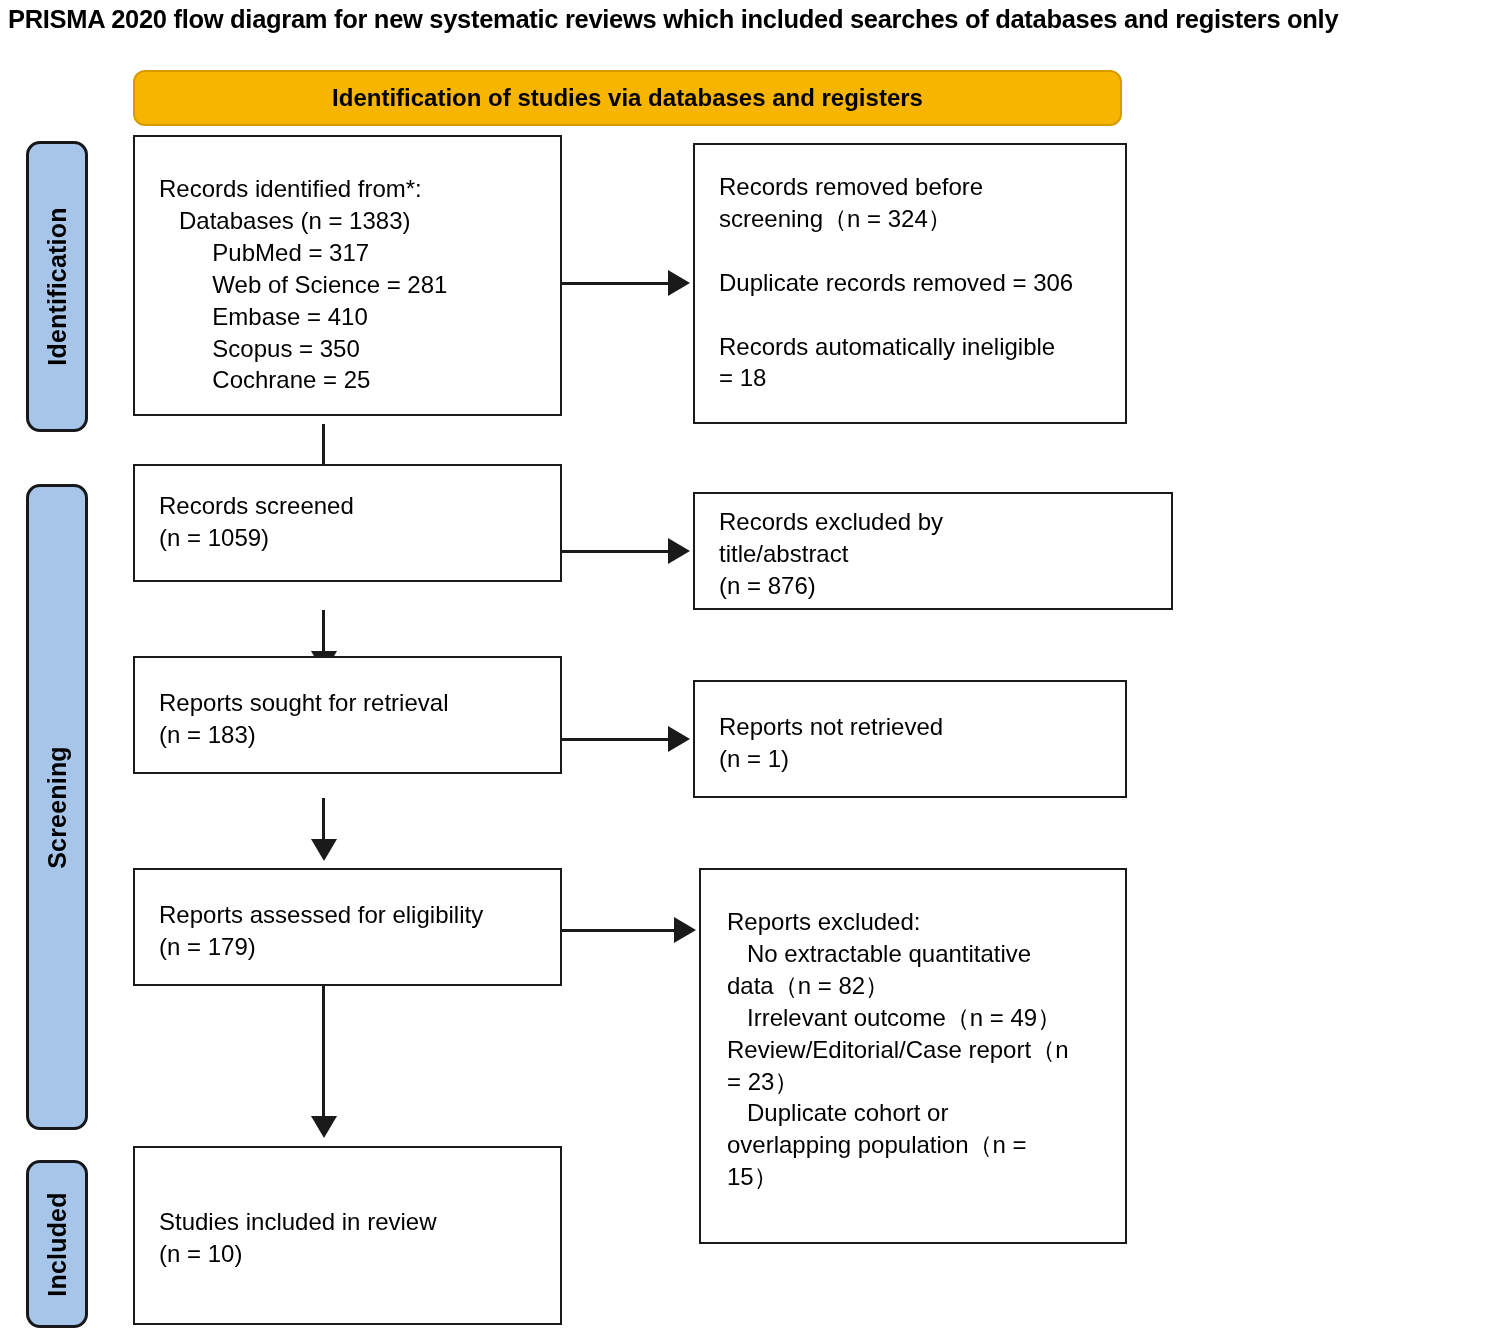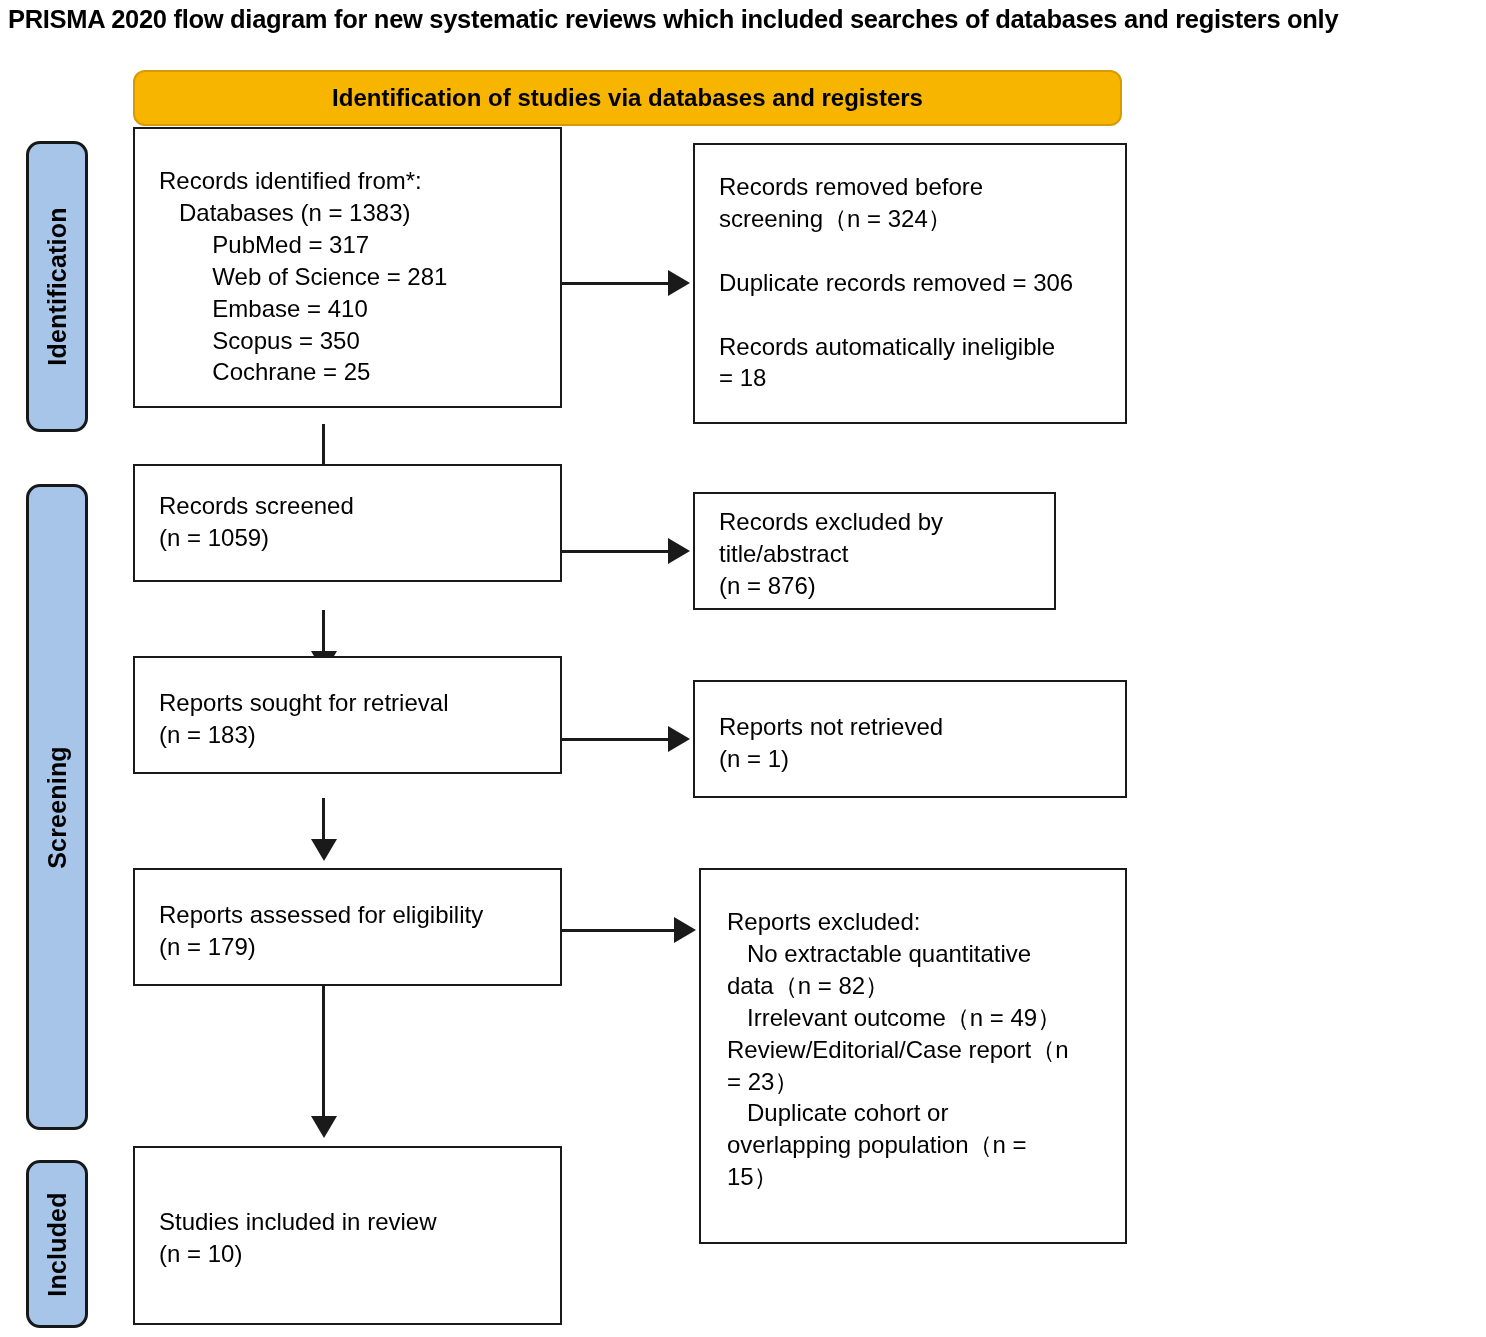--- a/index.html
+++ b/index.html
@@ -122,21 +122,21 @@
 </div>
 
 <div class="stage" style="left:26px; top:484px; width:62px; height:646px;">
   <span class="stage-label">Screening</span>
 </div>
 
 <div class="stage" style="left:26px; top:1160px; width:62px; height:168px;">
   <span class="stage-label">Included</span>
 </div>
 
-<div class="box" style="left:133px; top:127px; width:429px; height:281px;">
+<div class="box" style="left:133px; top:135px; width:429px; height:281px;">
   <div class="box-text" style="top:36px;">Records identified from*:
    Databases (n = 1383)
         PubMed = 317
         Web of Science = 281
         Embase = 410
         Scopus = 350
         Cochrane = 25</div>
 </div>
 
 <div class="box" style="left:693px; top:143px; width:434px; height:281px;padding-left:12px;">
@@ -153,21 +153,21 @@
 <div class="arrow-right" style="left:668px; top:270px;"></div>
 
 <div class="vline" style="left:322px; top:424px; height:45px;"></div>
 <div class="arrow-down" style="left:311px; top:465px;"></div>
 
 <div class="box" style="left:133px; top:464px; width:429px; height:118px;">
   <div class="box-text" style="top:24px;">Records screened
 (n = 1059)</div>
 </div>
 
-<div class="box" style="left:693px; top:492px; width:363px; height:118px;">
+<div class="box" style="left:693px; top:492px; width:480px; height:118px;">
   <div class="box-text" style="top:12px;">Records excluded by
 title/abstract
 (n = 876)</div>
 </div>
 
 <div class="hline" style="left:562px; top:550px; width:108px;"></div>
 <div class="arrow-right" style="left:668px; top:538px;"></div>
 
 <div class="vline" style="left:322px; top:610px; height:45px;"></div>
 <div class="arrow-down" style="left:311px; top:651px;"></div>

